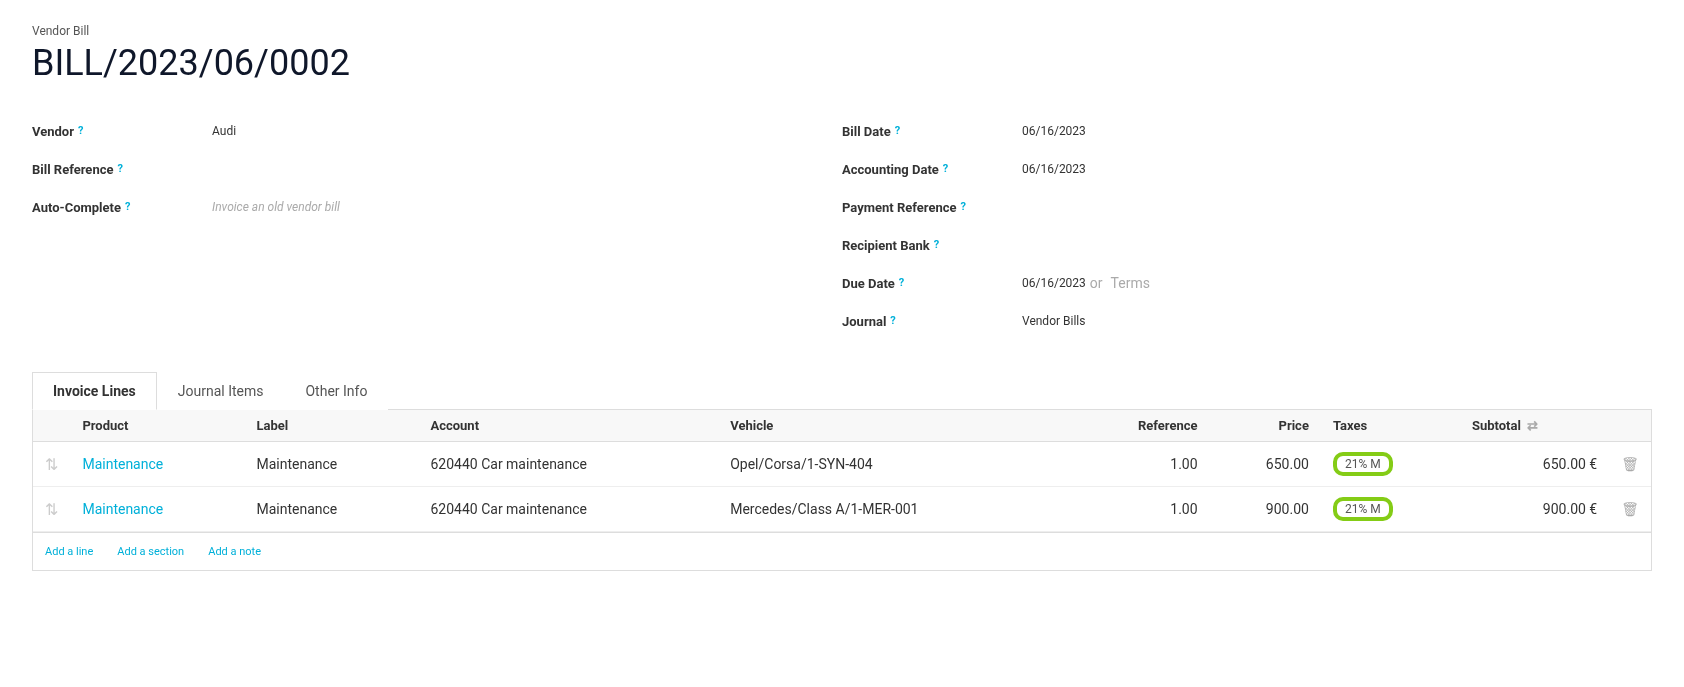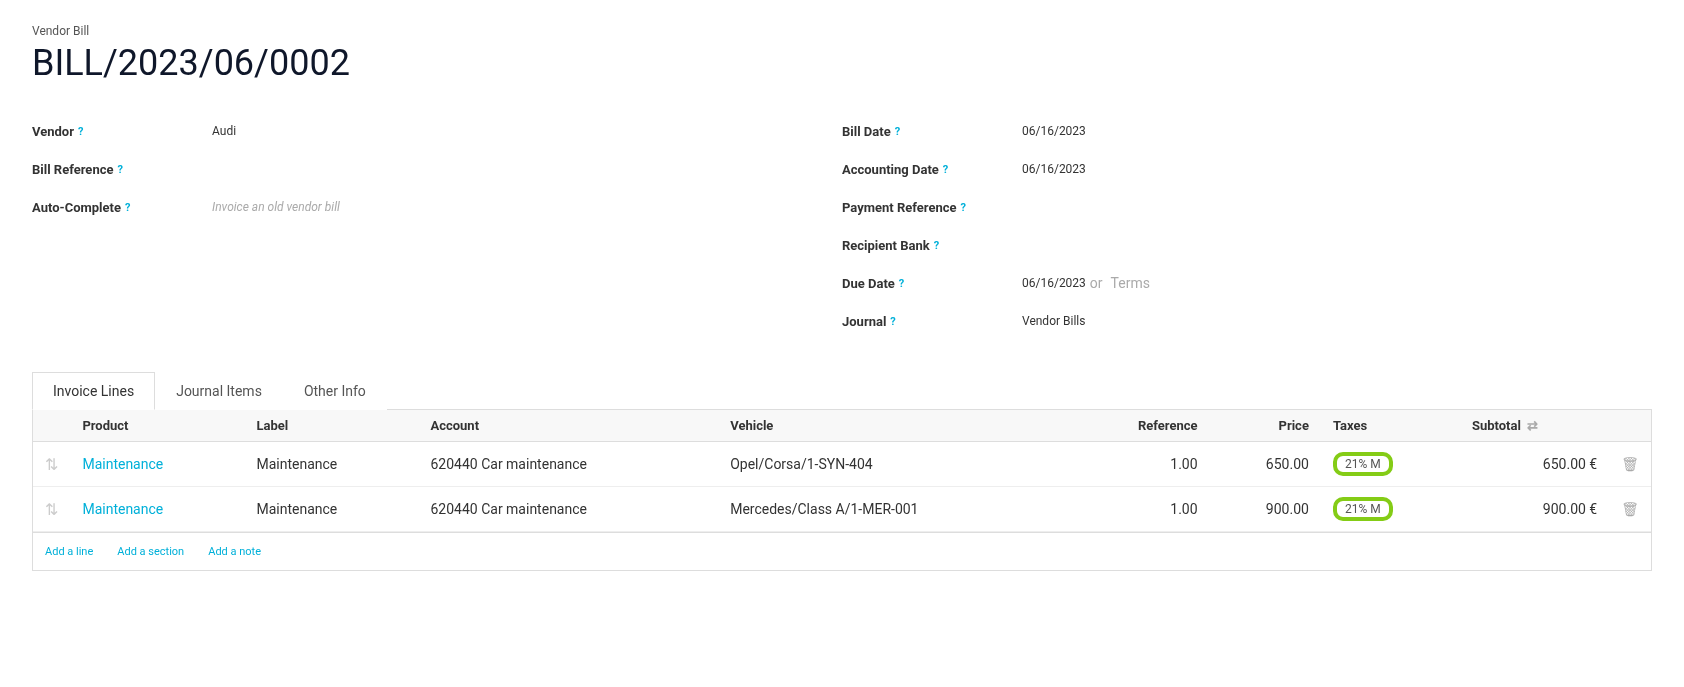--- a/index.html
+++ b/index.html
@@ -37,21 +37,21 @@
       align-items: center;
       min-height: 38px;
       padding: 4px 0;
     }
     .form-label {
       font-weight: 700;
       font-size: 13px;
       color: #333;
       min-width: 180px;
       display: flex;
-      align-items: center;
+      align-items: flex-start;
       gap: 4px;
     }
     .form-label .help-icon {
       color: #00b0d9;
       font-size: 11px;
       cursor: pointer;
     }
     .form-value {
       color: #333;
       font-size: 12px;
@@ -72,21 +72,21 @@
       border: 1px solid transparent;
       border-bottom: none;
       margin-bottom: -1px;
       color: #555;
       background: #fff;
     }
     .tab.active {
       border-color: #ddd;
       border-bottom: 1px solid #fff;
       color: #333;
-      font-weight: 400;
+      font-weight: 700;
     }
     .table-container {
       border: 1px solid #ddd;
       border-top: none;
     }
     .data-table {
       width: 100%;
       border-collapse: collapse;
     }
     .data-table thead tr {

